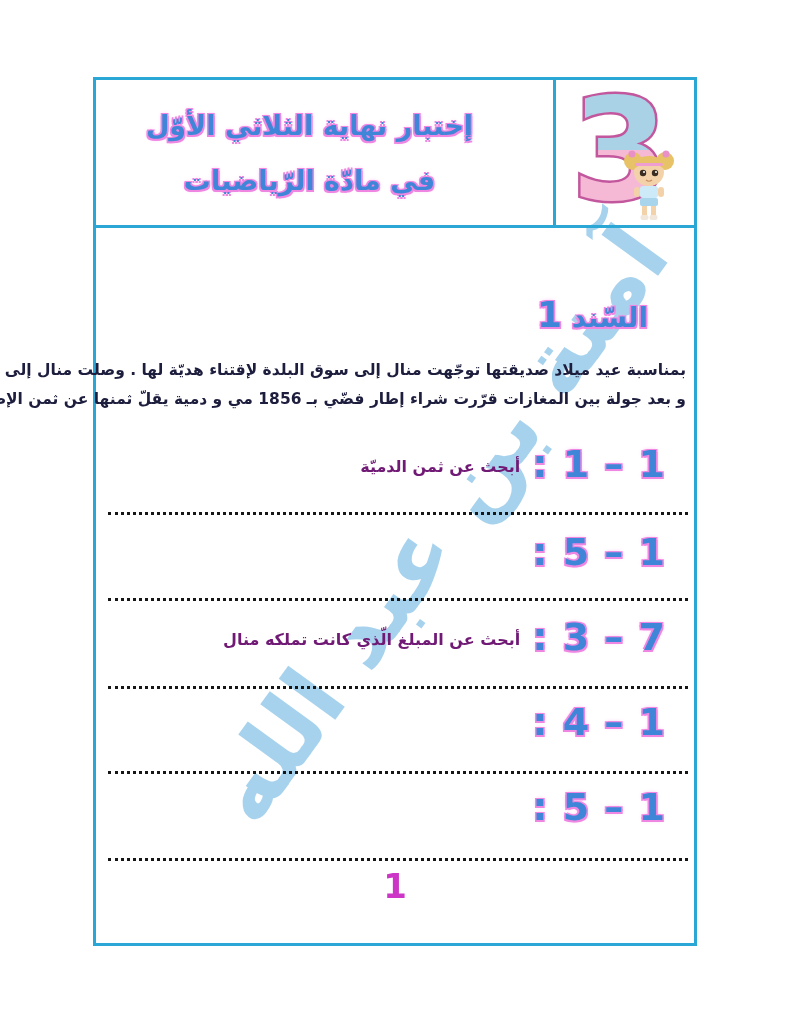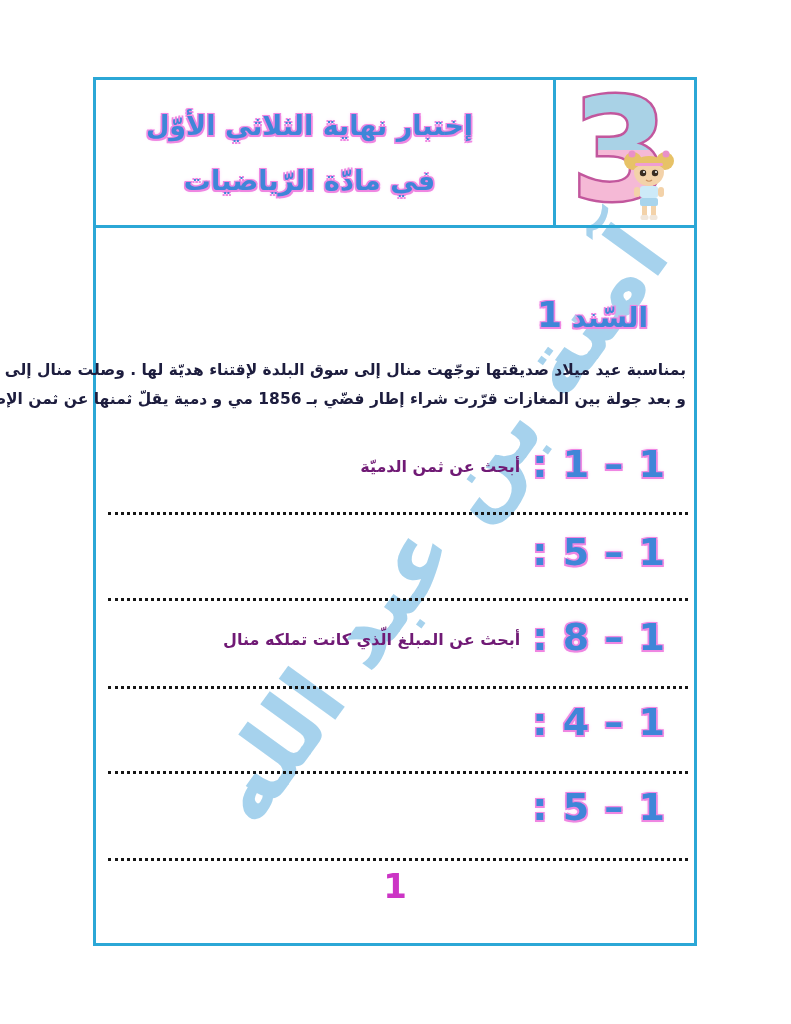--- a/index.html
+++ b/index.html
@@ -136,21 +136,21 @@
       <span class="q-text">أبحث عن ثمن الدميّة</span>
     </div>
     <div class="dotline d1"></div>
 
     <div class="question q2">
       <span class="q-label glow">1 – 5 :</span>
     </div>
     <div class="dotline d2"></div>
 
     <div class="question q3">
-      <span class="q-label glow">1 – 8 :</span>
+      <span class="q-label glow">7 – 3 :</span>
       <span class="q-text">أبحث عن المبلغ الّذي كانت تملكه منال</span>
     </div>
     <div class="dotline d3"></div>
 
     <div class="question q4">
       <span class="q-label glow">1 – 4 :</span>
     </div>
     <div class="dotline d4"></div>
 
     <div class="question q5">

